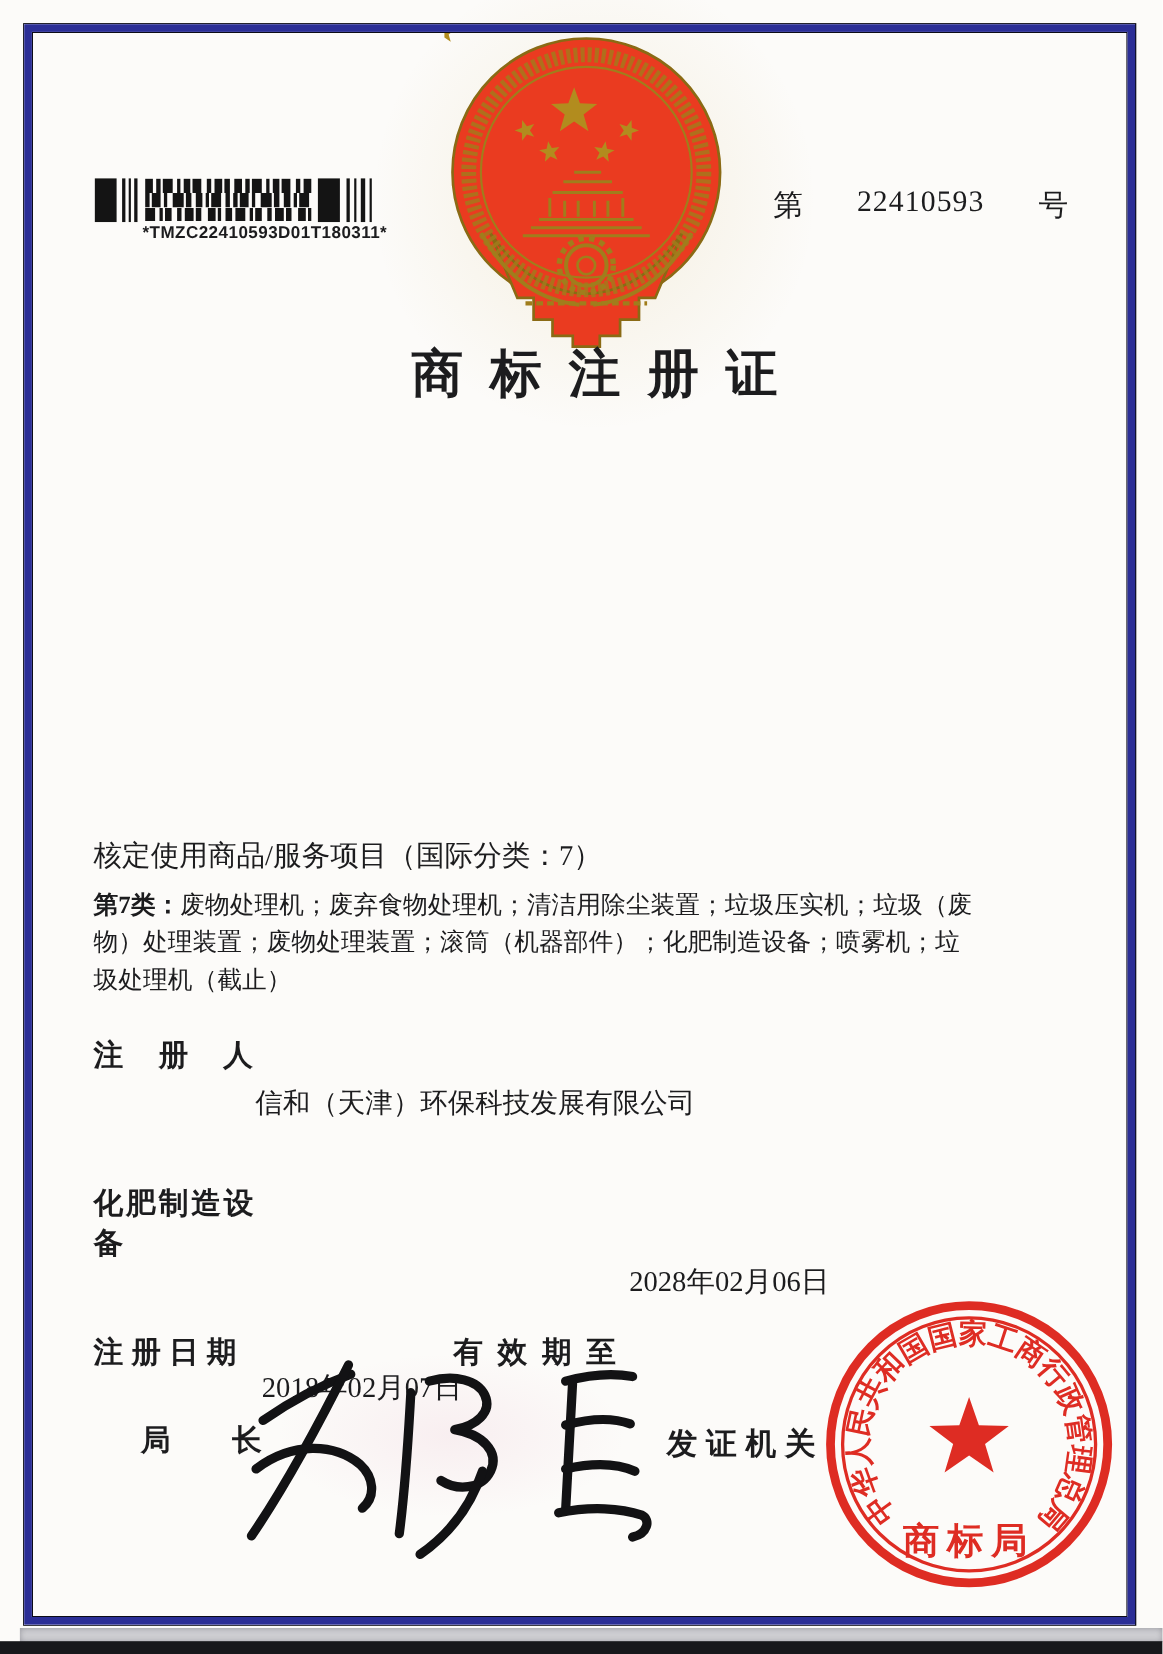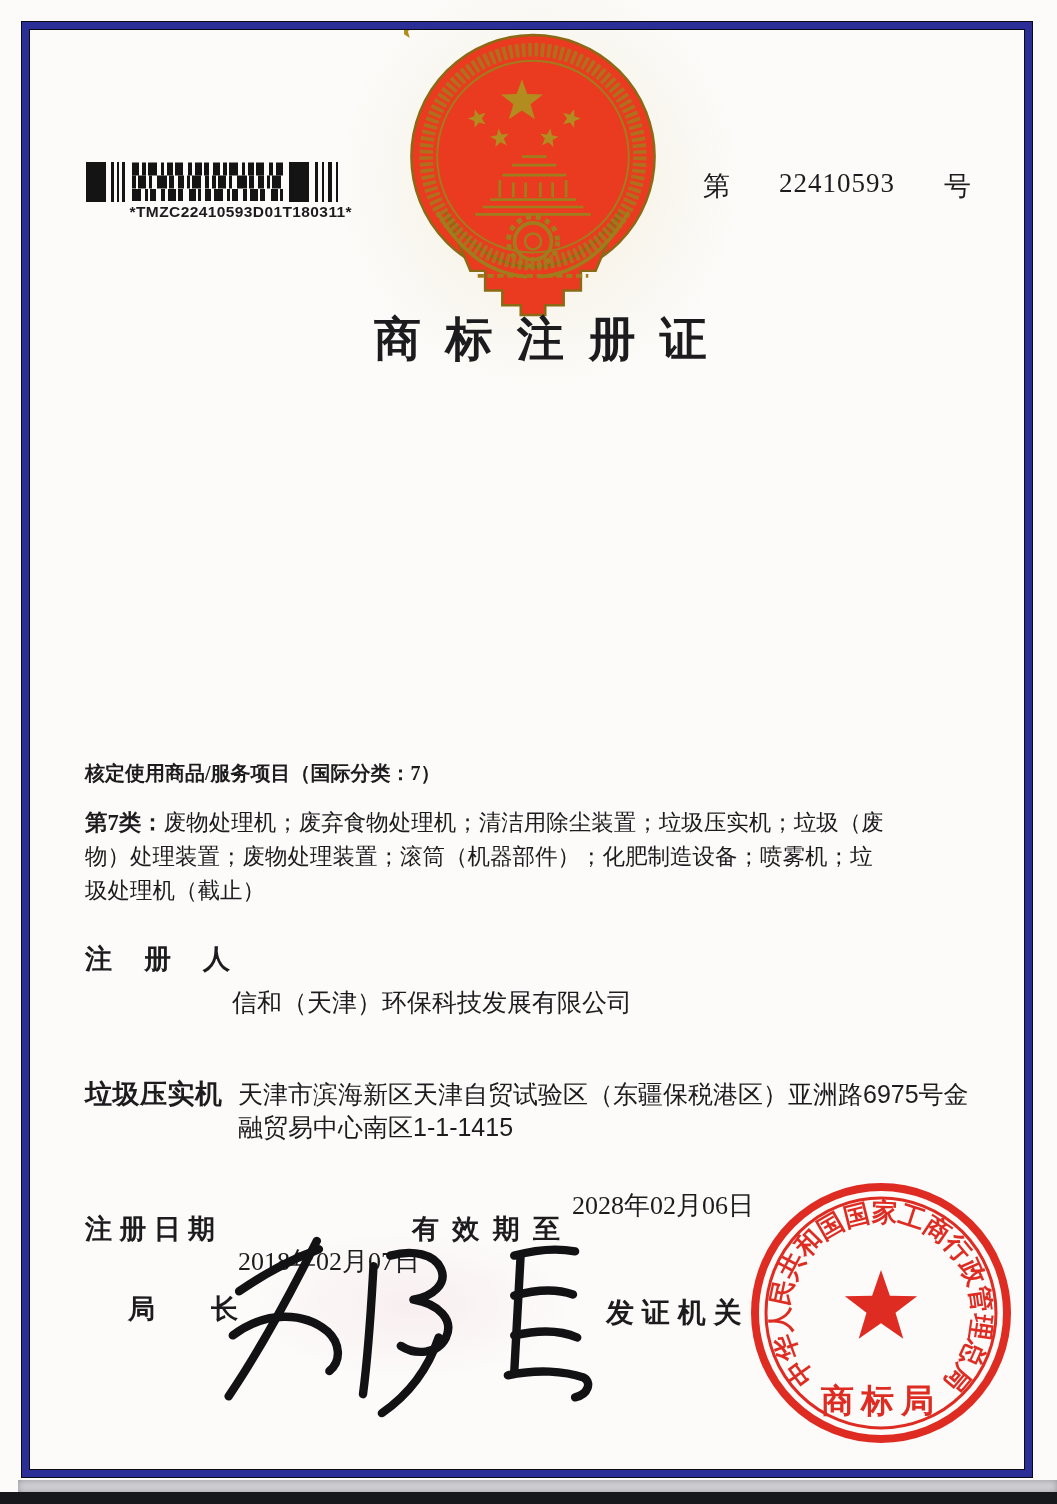--- a/index.html
+++ b/index.html
@@ -22,35 +22,35 @@
   #cert-no{left:703px;top:168px;width:268px;display:flex;justify-content:space-between;
         font-size:27px;}
   #cert-no .num{letter-spacing:1px;}
   
   #title{left:12px;top:308px;width:1057px;text-align:center;font-size:47px;font-weight:bold;
         letter-spacing:.52em;text-indent:.52em;}
   
   #trademark{left:0;top:528px;width:1057px;text-align:center;font-size:64px;
         letter-spacing:.5em;text-indent:.72em;}
   
-  #goods-header{left:85px;top:760px;font-size:20px;font-weight:bold;}
+  #goods-header{left:85px;top:760px;font-size:26px;font-weight:normal;}
   #goods-body{left:85px;top:806px;width:800px;font-size:22.5px;line-height:34px;}
   #goods-body b{font-weight:bold;}
   
   .label{font-weight:bold;font-size:27px;display:inline-block;
         text-align:justify;text-align-last:justify;}
   .value{font-family:"Liberation Sans",sans-serif;font-size:25px;}
   #registrant-label{left:85px;top:941px;width:145px;}
   #registrant-value{left:232px;top:946px;margin-top:40px;}
   #address-label{left:85px;top:1076px;width:146px;text-align-last:auto;letter-spacing:.5px;}
   #address-value{left:238px;top:1078px;width:732px;line-height:33px;}
   #regdate-label{left:85px;top:1211px;width:130px;}
   #regdate-value{left:238px;top:1216px;font-family:"Liberation Serif",serif;font-size:26px;margin-top:28px;}
   #valid-label{left:412px;top:1211px;width:148px;}
-  #valid-value{left:572px;top:1148px;font-family:"Liberation Serif",serif;font-size:26px;margin-top:40px;}
+  #valid-value{left:572px;top:1148px;font-family:"Liberation Serif",serif;font-size:26px;}
   #director-label{left:85px;top:1291px;width:110px;margin-left:43px;}
   #authority-label{left:606px;top:1294px;font-size:28px;font-weight:bold;letter-spacing:.28em;}
   #signature{left:216px;top:1236px;width:378px;height:182px;}
   #seal{left:746px;top:1178px;width:270px;height:270px;mix-blend-mode:multiply;opacity:.96;}
   #emblem{left:404px;top:30px;width:258px;height:295px;}
   
   #band-gray{left:18px;top:1480px;width:1039px;height:13px;background:#cfcfd3;
         box-shadow:inset 0 0 6px rgba(90,90,100,.5);}
   #band-black{left:0;top:1492px;width:1057px;height:12px;background:#17181b;}
 </style>
@@ -118,22 +118,21 @@
 
 
   <div id="goods-header" class="abs">核定使用商品/服务项目（国际分类：7）</div>
   <div id="goods-body" class="abs">
     <b>第7类：</b><span>废物处理机；废弃食物处理机；清洁用除尘装置；垃圾压实机；垃圾（废物）处理装置；废物处理装置；滚筒（机器部件）；化肥制造设备；喷雾机；垃圾处理机（截止）</span>
   </div>
 
   <div id="registrant-label" class="abs label">注册人</div>
   <div id="registrant-value" class="abs value">信和（天津）环保科技发展有限公司</div>
 
-  <div id="address-label" class="abs label">垃圾压实机</div>
-  <div id="address-value" class="abs value">天津市滨海新区天津自贸试验区（东疆保税港区）亚洲路6975号金融贸易中心南区1-1-1415</div>
+  <div id="address-label" class="abs label">化肥制造设备</div>
 
   <div id="regdate-label" class="abs label">注册日期</div>
   <div id="regdate-value" class="abs value">2018年02月07日</div>
   <div id="valid-label" class="abs label">有效期至</div>
   <div id="valid-value" class="abs value">2028年02月06日</div>
 
   <div id="director-label" class="abs label">局长</div>
 
   <svg id="signature" class="abs" viewBox="0 0 360 172" aria-label="刘俊臣">
     <g fill="none" stroke="#121214" stroke-width="8" stroke-linecap="round" stroke-linejoin="round">

